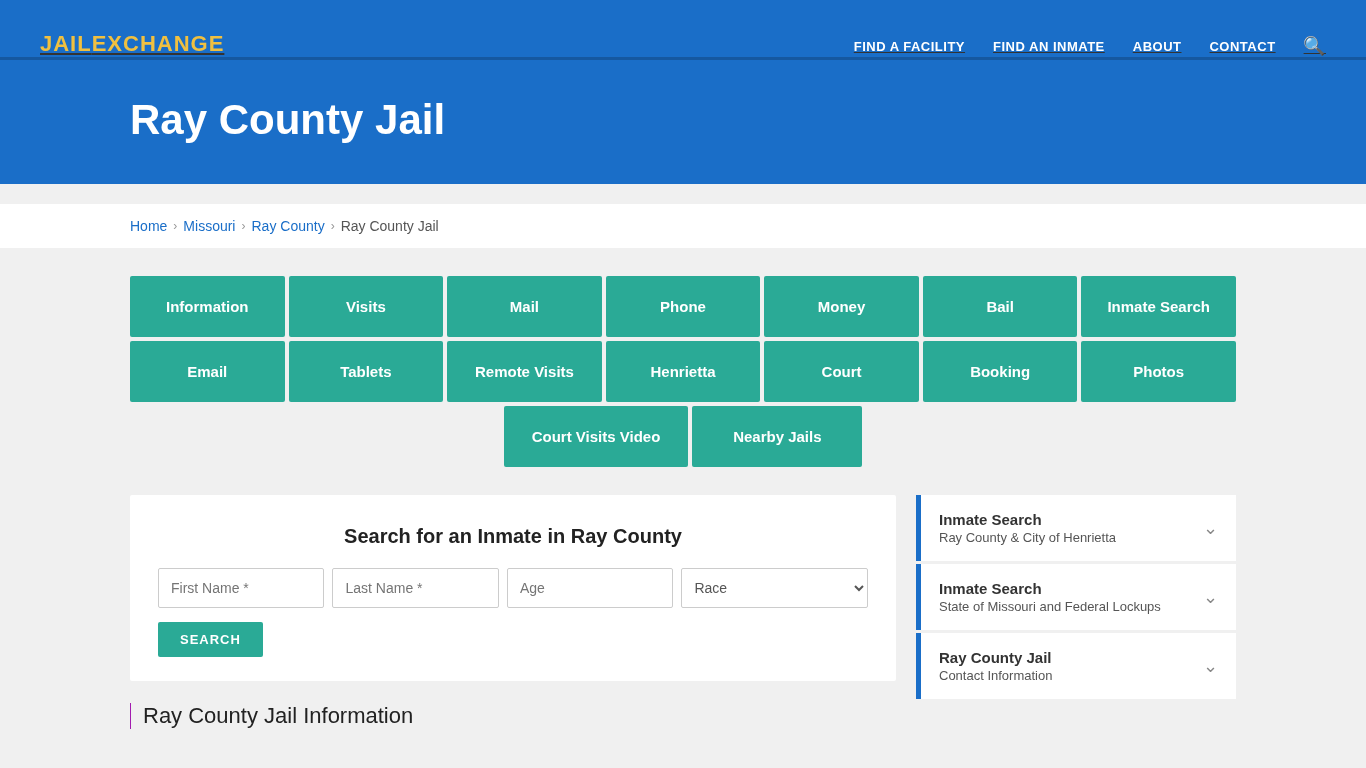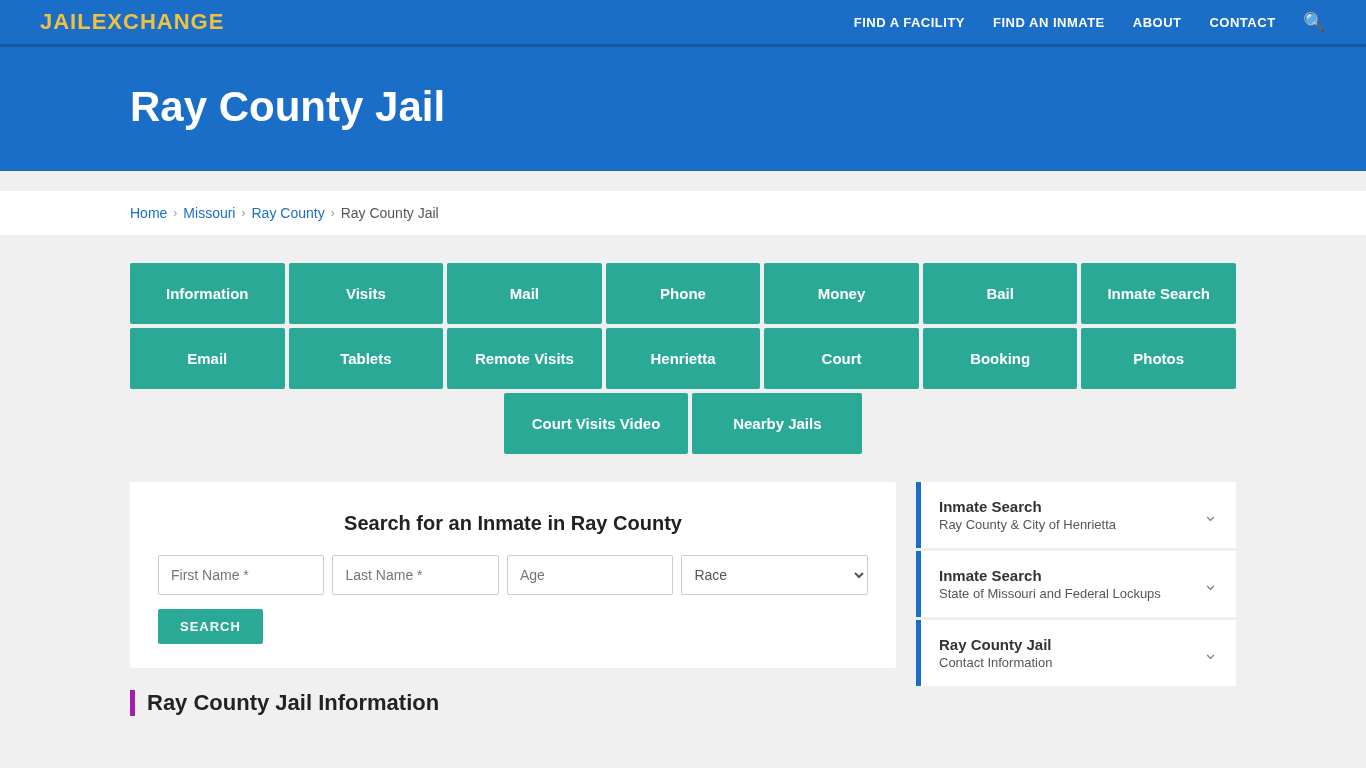--- a/index.html
+++ b/index.html
@@ -3,24 +3,25 @@
   <meta charset="utf-8">
   <style>
     * { box-sizing: border-box; margin: 0; padding: 0; }
     body { font-family: Arial, Helvetica, sans-serif; background: #f0f0f0; color: #333; }
 
     
     .navbar {
       background: #1a6ec8;
       padding: 0 40px;
       display: flex;
-      align-items: center;
+      align-items: flex-end;
       justify-content: space-between;
-      height: 47px;
+      height: 60px;
       border-bottom: 3px solid #1558a0;
+      text-decoration: underline;
     }
     .navbar-logo {
       font-size: 22px;
       font-weight: 900;
       color: #fff;
       letter-spacing: 1px;
     }
     .navbar-logo span { color: #f0c040; }
     .navbar-links {
       display: flex;
@@ -182,23 +183,23 @@
       border-radius: 2px;
       text-transform: uppercase;
     }
 
     
     .info-bottom {
       margin-top: 22px;
     }
     .info-bottom h3 {
       font-size: 22px;
-      font-weight: 700;
+      font-weight: 400;
       color: #222;
-      border-left: 5px solid #a21caf;
+      border-left: 1px solid #a21caf;
       padding-left: 12px;
     }
 
     
     .sidebar {
       width: 320px;
       flex-shrink: 0;
     }
     .sidebar-item {
       background: #fff;

